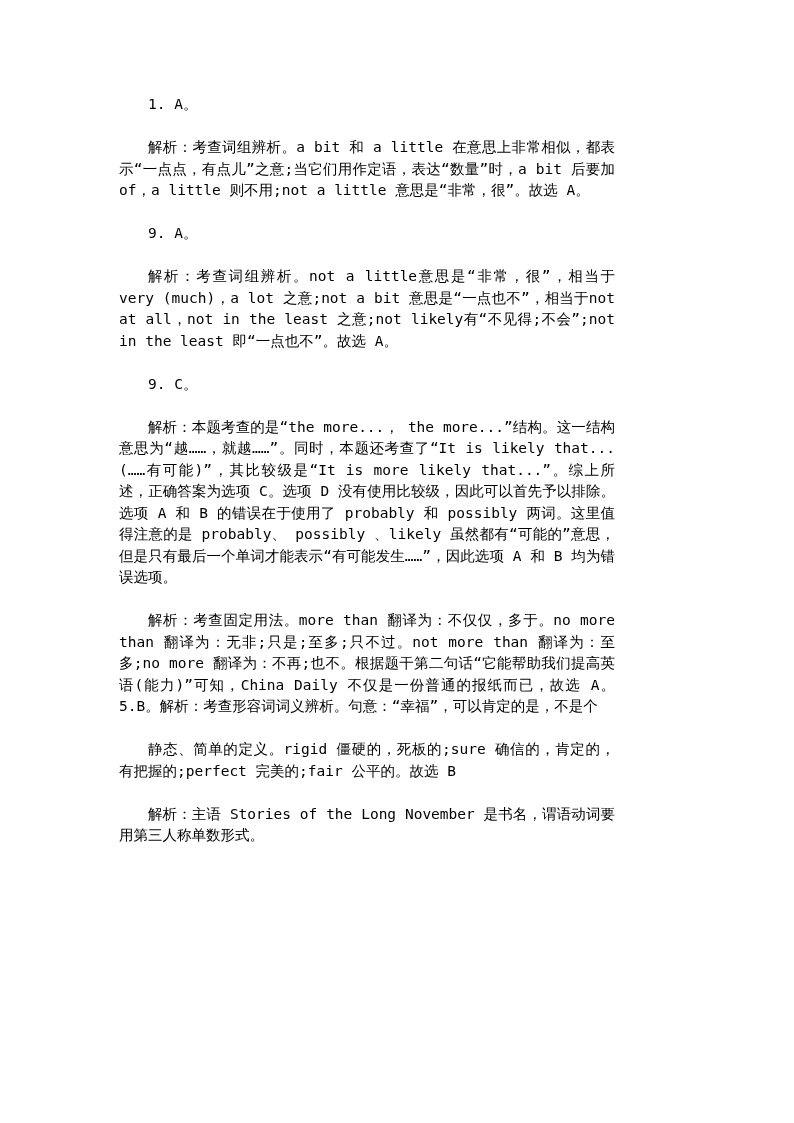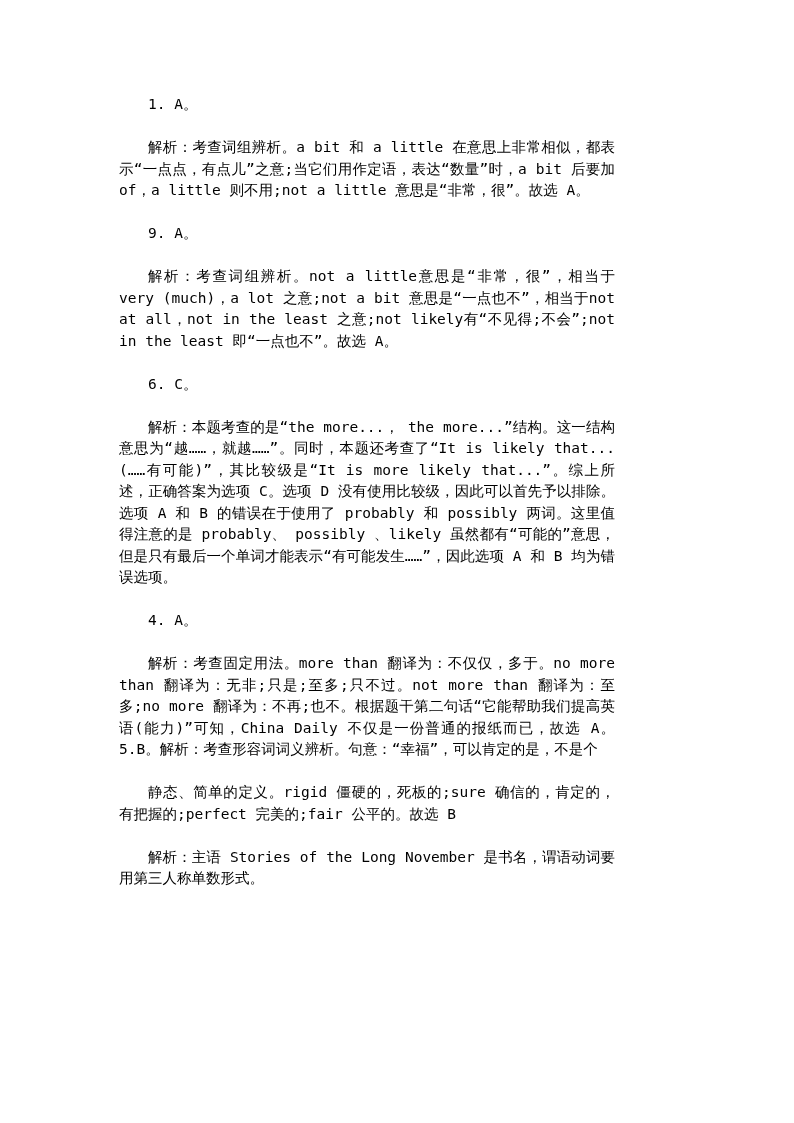--- a/index.html
+++ b/index.html
@@ -34,23 +34,22 @@
 </head>
 <body>
 
 <div class="page">
   <p class="block answer-line">1. A。</p>
   <p class="block">解析：考查词组辨析。a bit 和 a little 在意思上非常相似，都表示“一点点，有点儿”之意;当它们用作定语，表达“数量”时，a bit 后要加 of，a little 则不用;not a little 意思是“非常，很”。故选 A。</p>
 
   <p class="block answer-line">9. A。</p>
   <p class="block">解析：考查词组辨析。not a little意思是“非常，很”，相当于 very (much)，a lot 之意;not a bit 意思是“一点也不”，相当于not at all，not in the least 之意;not likely有“不见得;不会”;not in the least 即“一点也不”。故选 A。</p>
 
-  <p class="block answer-line">6. C。</p>
+  <p class="block answer-line">9. C。</p>
   <p class="block">解析：本题考查的是“the more...， the more...”结构。这一结构意思为“越……，就越……”。同时，本题还考查了“It is likely that...(……有可能)”，其比较级是“It is more likely that...”。综上所述，正确答案为选项 C。选项 D 没有使用比较级，因此可以首先予以排除。选项 A 和 B 的错误在于使用了 probably 和 possibly 两词。这里值得注意的是 probably、 possibly 、likely 虽然都有“可能的”意思，但是只有最后一个单词才能表示“有可能发生……”，因此选项 A 和 B 均为错误选项。</p>
 
-  <p class="block answer-line">4. A。</p>
   <p class="block">解析：考查固定用法。more than 翻译为：不仅仅，多于。no more than 翻译为：无非;只是;至多;只不过。not more than 翻译为：至多;no more 翻译为：不再;也不。根据题干第二句话“它能帮助我们提高英语(能力)”可知，China Daily 不仅是一份普通的报纸而已，故选 A。5.B。解析：考查形容词词义辨析。句意：“幸福”，可以肯定的是，不是个</p>
   <p class="block">静态、简单的定义。rigid 僵硬的，死板的;sure 确信的，肯定的，有把握的;perfect 完美的;fair 公平的。故选 B</p>
 
   <p class="block">解析：主语 Stories of the Long November 是书名，谓语动词要用第三人称单数形式。</p>
 
 
 </div>
 
 </body></html>

